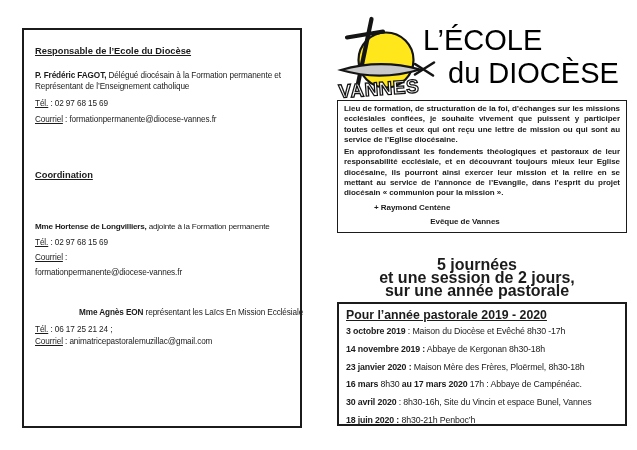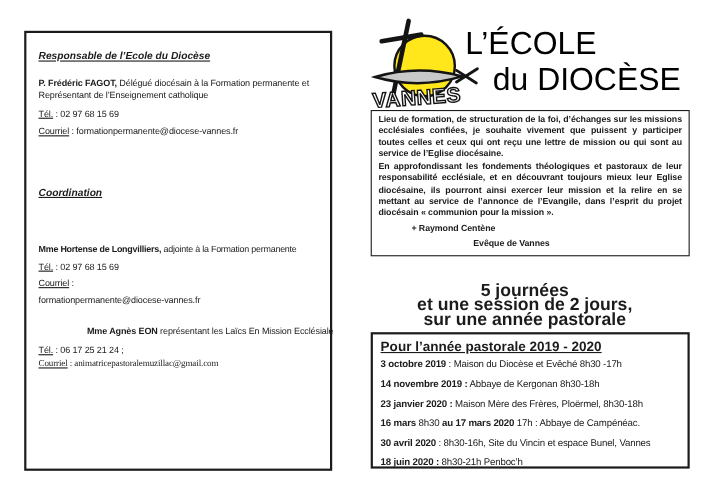--- a/index.html
+++ b/index.html
@@ -11,35 +11,35 @@
   }
   .page { position:relative; width:637px; height:450px; background:#fff; overflow:hidden; }
 
   
   .contacts {
     position:absolute; left:22px; top:28px; width:280px; height:400px;
     border:2px solid #1b1b1b;
     padding:15px 9px 0 11px;
     font-size:8.2px; line-height:11px; letter-spacing:-0.1px;
   }
-  .contacts h3 { font-size:9.3px; line-height:12px; font-weight:bold; text-decoration:underline; letter-spacing:0;font-style:italic; }
+  .contacts h3 { font-size:9.3px; line-height:12px; font-weight:bold; text-decoration:underline; letter-spacing:0; }
   .contacts p b { font-weight:bold; }
   .u { text-decoration:underline; }
   .nw { white-space:nowrap; }
   .m-fagot { margin-top:13px; }
   .m-tel1  { margin-top:6px; }
   .m-cour1 { margin-top:5px; }
   .m-coord { margin-top:44px; }
   .m-hort  { margin-top:40px; font-size:8.1px; letter-spacing:-0.2px; }
   .m-tel2  { margin-top:5px; }
   .m-cour2 { margin-top:4px; }
   .m-mail2 { margin-top:4px; }
-  .m-eon   { margin-top:18px;padding-left:44px; }
+  .m-eon   { margin-top:29px;padding-left:44px; }
   .m-tel3  { margin-top:6px; }
-  .m-cour3 { margin-top:1px;font-family:Liberation Serif, serif; }
+  .m-cour3 { margin-top:1px; }
 
   
   .logo { position:absolute; left:336px; top:12px; width:100px; height:90px; }
 
   
   .title { position:absolute; left:423px; top:24px; font-size:29px; line-height:33px; color:#000000; white-space:nowrap; }
   .title .l2 { margin-left:25px; }
 
   
   .quote {

